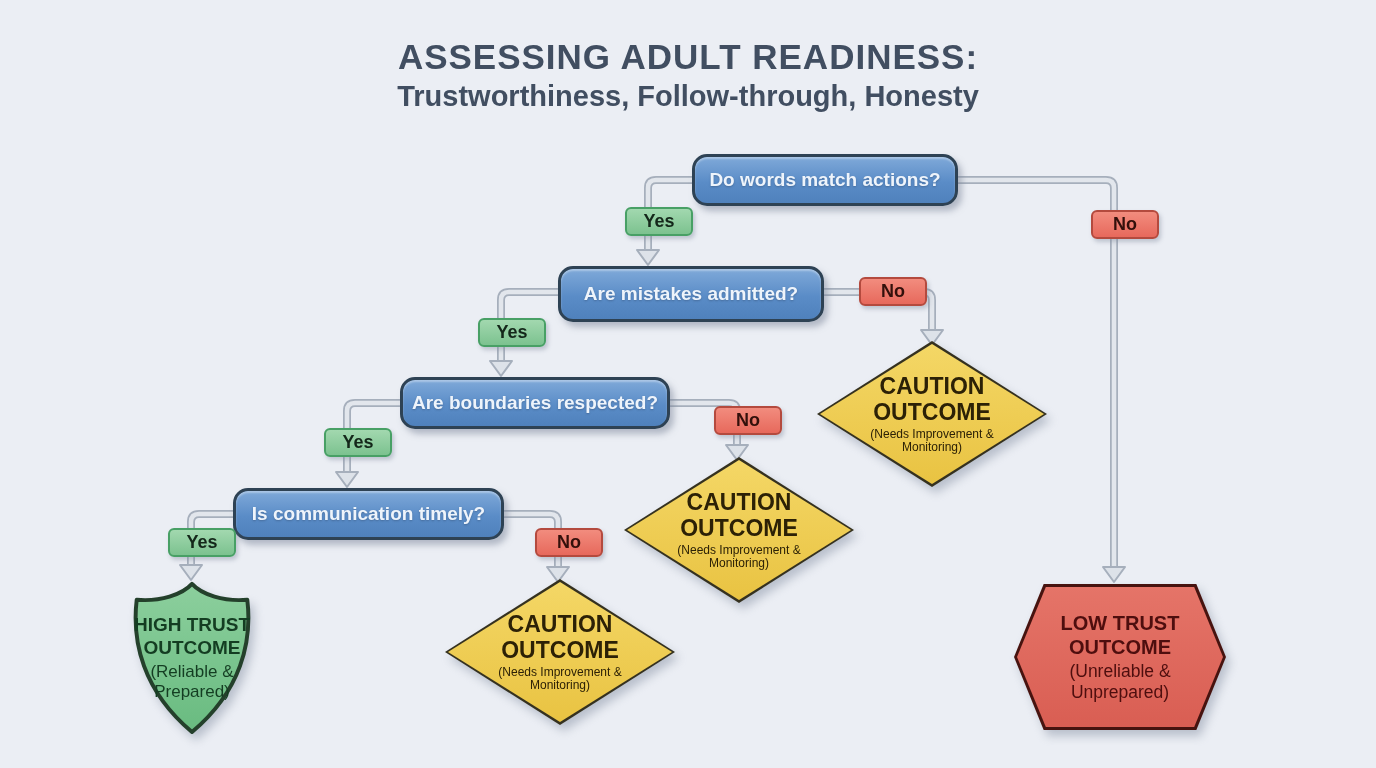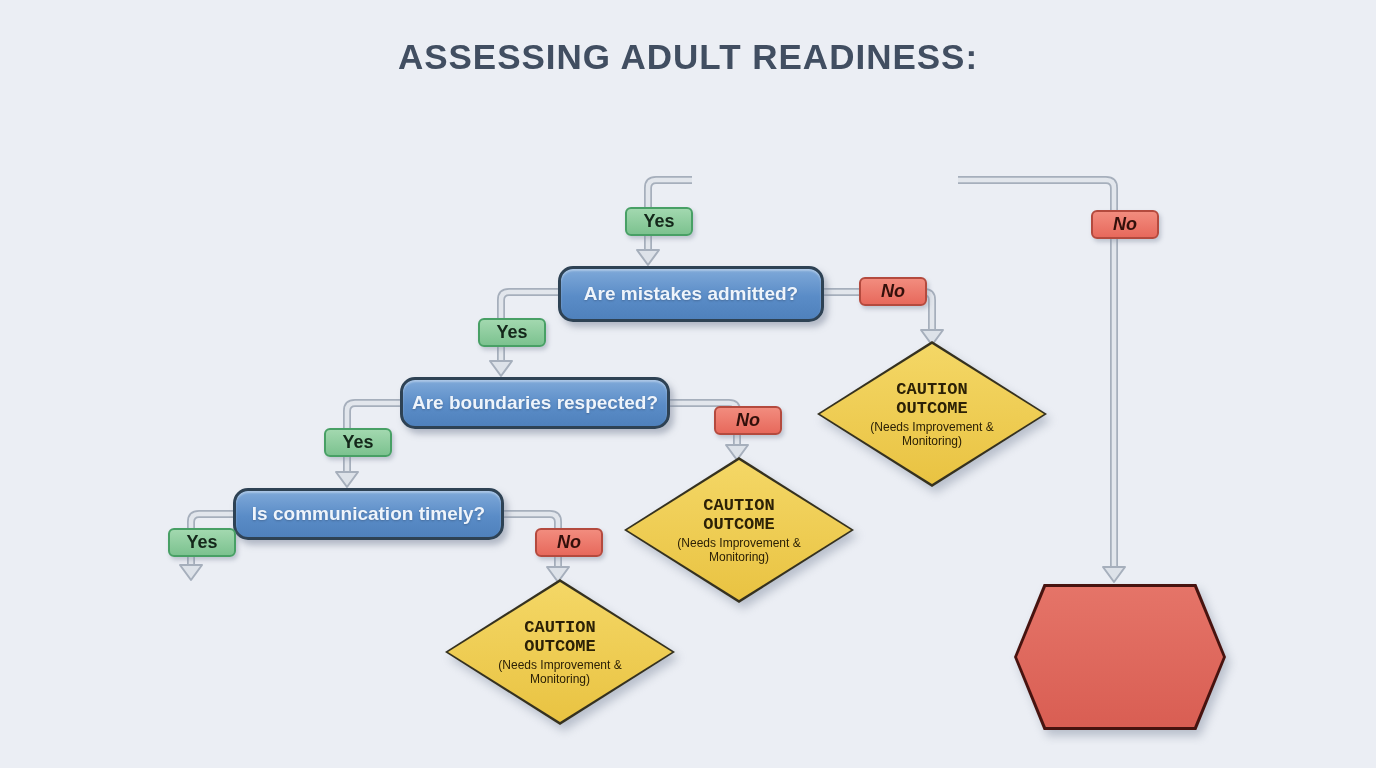--- a/index.html
+++ b/index.html
@@ -34,31 +34,31 @@
   }
 
   
   .branch{
     position:absolute;z-index:3;box-sizing:border-box;width:68px;height:29px;
     display:flex;align-items:center;justify-content:center;
     border-radius:6px;font-size:18px;font-weight:600;
     box-shadow:2px 3px 4px rgba(122,132,152,.4);
   }
   .branch.yes{background:linear-gradient(180deg,#a2d8af,#7cc28f);border:2px solid #48a065;color:#14271a;}
-  .branch.no{background:linear-gradient(180deg,#f28c7e,#e7695c);border:2px solid #b44a3e;color:#33100b;font-style:italic;}
+  .branch.no{background:linear-gradient(180deg,#f28c7e,#e7695c);border:2px solid #b44a3e;color:#33100b;}
 
   
   .shadow{position:absolute;z-index:2;filter:drop-shadow(4px 6px 5px rgba(125,135,155,.45));}
   .diamond-wrap{width:230px;height:146px;}
   .diamond-outer{position:absolute;inset:0;background:#35311f;
     clip-path:polygon(50% 0,100% 50%,50% 100%,0 50%);}
   .diamond-inner{position:absolute;inset:3px;background:linear-gradient(180deg,#f4d766,#e9c342);
     clip-path:polygon(50% 0,100% 50%,50% 100%,0 50%);}
   .diamond-text{position:absolute;inset:0;display:flex;flex-direction:column;align-items:center;justify-content:center;text-align:center;color:#2c2106;}
-  .diamond-text .outcome-head{font-size:17px;font-weight:800;line-height:1.15;width:145px;font-family:Liberation Mono, monospace;}
+  .diamond-text .outcome-head{font-size:23px;font-weight:800;line-height:1.15;width:145px;}
   .diamond-text .outcome-sub{font-size:12px;font-weight:500;line-height:1.15;width:170px;margin-top:2px;}
 
   .shield-wrap{width:140px;height:158px;}
   .shield-wrap svg{position:absolute;inset:0;width:100%;height:100%;}
   .shield-text{position:absolute;top:34px;left:0;width:100%;display:flex;flex-direction:column;align-items:center;text-align:center;color:#143d22;}
   .shield-text .outcome-head{font-size:19px;font-weight:800;line-height:1.2;width:120px;}
   .shield-text .outcome-sub{font-size:17px;font-weight:500;line-height:1.2;width:110px;margin-top:2px;}
 
   .hexagon-wrap{width:212px;height:146px;}
   .hex-outer{position:absolute;inset:0;background:#47130f;
@@ -69,20 +69,21 @@
   .hex-text .outcome-head{font-size:20px;font-weight:800;line-height:1.2;width:130px;}
   .hex-text .outcome-sub{font-size:17.5px;font-weight:500;line-height:1.2;width:150px;margin-top:2px;}
 </style>
 </head>
 <body>
 
 <div class="canvas">
 
   <div class="title">
     <div class="title-line1">ASSESSING ADULT READINESS:</div>
+    <div class="title-line2">Trustworthiness, Follow-through, Honesty</div>
   </div>
 
   <svg class="connectors" viewBox="0 0 1376 768">
     <defs>
       <path id="c1" d="M692 180 L656 180 Q648 180 648 188 L648 250"></path>
       <path id="c2" d="M958 180 L1106 180 Q1114 180 1114 188 L1114 567"></path>
       <path id="c3" d="M558 292 L509 292 Q501 292 501 300 L501 361"></path>
       <path id="c4" d="M824 292 L924 292 Q932 292 932 300 L932 330"></path>
       <path id="c5" d="M400 403 L355 403 Q347 403 347 411 L347 472"></path>
       <path id="c6" d="M670 403 L729 403 Q737 403 737 411 L737 445"></path>
@@ -112,20 +113,21 @@
       <path class="arrowhead" d="M1103 567 L1125 567 L1114 582 Z"></path>
       <path class="arrowhead" d="M490 361 L512 361 L501 376 Z"></path>
       <path class="arrowhead" d="M921 330 L943 330 L932 345 Z"></path>
       <path class="arrowhead" d="M336 472 L358 472 L347 487 Z"></path>
       <path class="arrowhead" d="M726 445 L748 445 L737 460 Z"></path>
       <path class="arrowhead" d="M180 565 L202 565 L191 580 Z"></path>
       <path class="arrowhead" d="M547 567 L569 567 L558 582 Z"></path>
     </g>
   </svg>
 
+  <div class="decision" style="left:692px;top:154px;width:266px;height:52px;">Do words match actions?</div>
   <div class="decision" style="left:558px;top:266px;width:266px;height:56px;">Are mistakes admitted?</div>
   <div class="decision" style="left:400px;top:377px;width:270px;height:52px;">Are boundaries respected?</div>
   <div class="decision" style="left:233px;top:488px;width:271px;height:52px;">Is communication timely?</div>
 
   <div class="branch yes" style="left:625px;top:207px;">Yes</div>
   <div class="branch yes" style="left:478px;top:318px;">Yes</div>
   <div class="branch yes" style="left:324px;top:428px;">Yes</div>
   <div class="branch yes" style="left:168px;top:528px;">Yes</div>
 
   <div class="branch no" style="left:1091px;top:210px;">No</div>
@@ -151,21 +153,38 @@
   </div>
   <div class="shadow diamond-wrap" style="left:445px;top:579px;">
     <div class="diamond-outer"></div>
     <div class="diamond-inner"></div>
     <div class="diamond-text">
       <div class="outcome-head">CAUTION OUTCOME</div>
       <div class="outcome-sub">(Needs Improvement &amp; Monitoring)</div>
     </div>
   </div>
 
+  <div class="shadow shield-wrap" style="left:122px;top:580px;">
+    <svg viewBox="0 0 140 160">
+      <defs>
+        <linearGradient id="gShield" x1="0" y1="0" x2="0" y2="1">
+          <stop offset="0" stop-color="#8ccf9d"></stop>
+          <stop offset="1" stop-color="#69bb80"></stop>
+        </linearGradient>
+      </defs>
+      <path d="M70,4 C80,15 102,22 126,20 C131,62 120,112 70,154 C20,112 9,62 14,20 C38,22 60,15 70,4 Z" fill="url(#gShield)" stroke="#24402b" stroke-width="4" stroke-linejoin="round"></path>
+    </svg>
+    <div class="shield-text">
+      <div class="outcome-head">HIGH TRUST OUTCOME</div>
+      <div class="outcome-sub">(Reliable &amp; Prepared)</div>
+    </div>
+  </div>
 
   <div class="shadow hexagon-wrap" style="left:1014px;top:584px;">
     <div class="hex-outer"></div>
     <div class="hex-inner"></div>
     <div class="hex-text">
+      <div class="outcome-head">LOW TRUST OUTCOME</div>
+      <div class="outcome-sub">(Unreliable &amp; Unprepared)</div>
     </div>
   </div>
 
 </div>
 
 </body></html>

